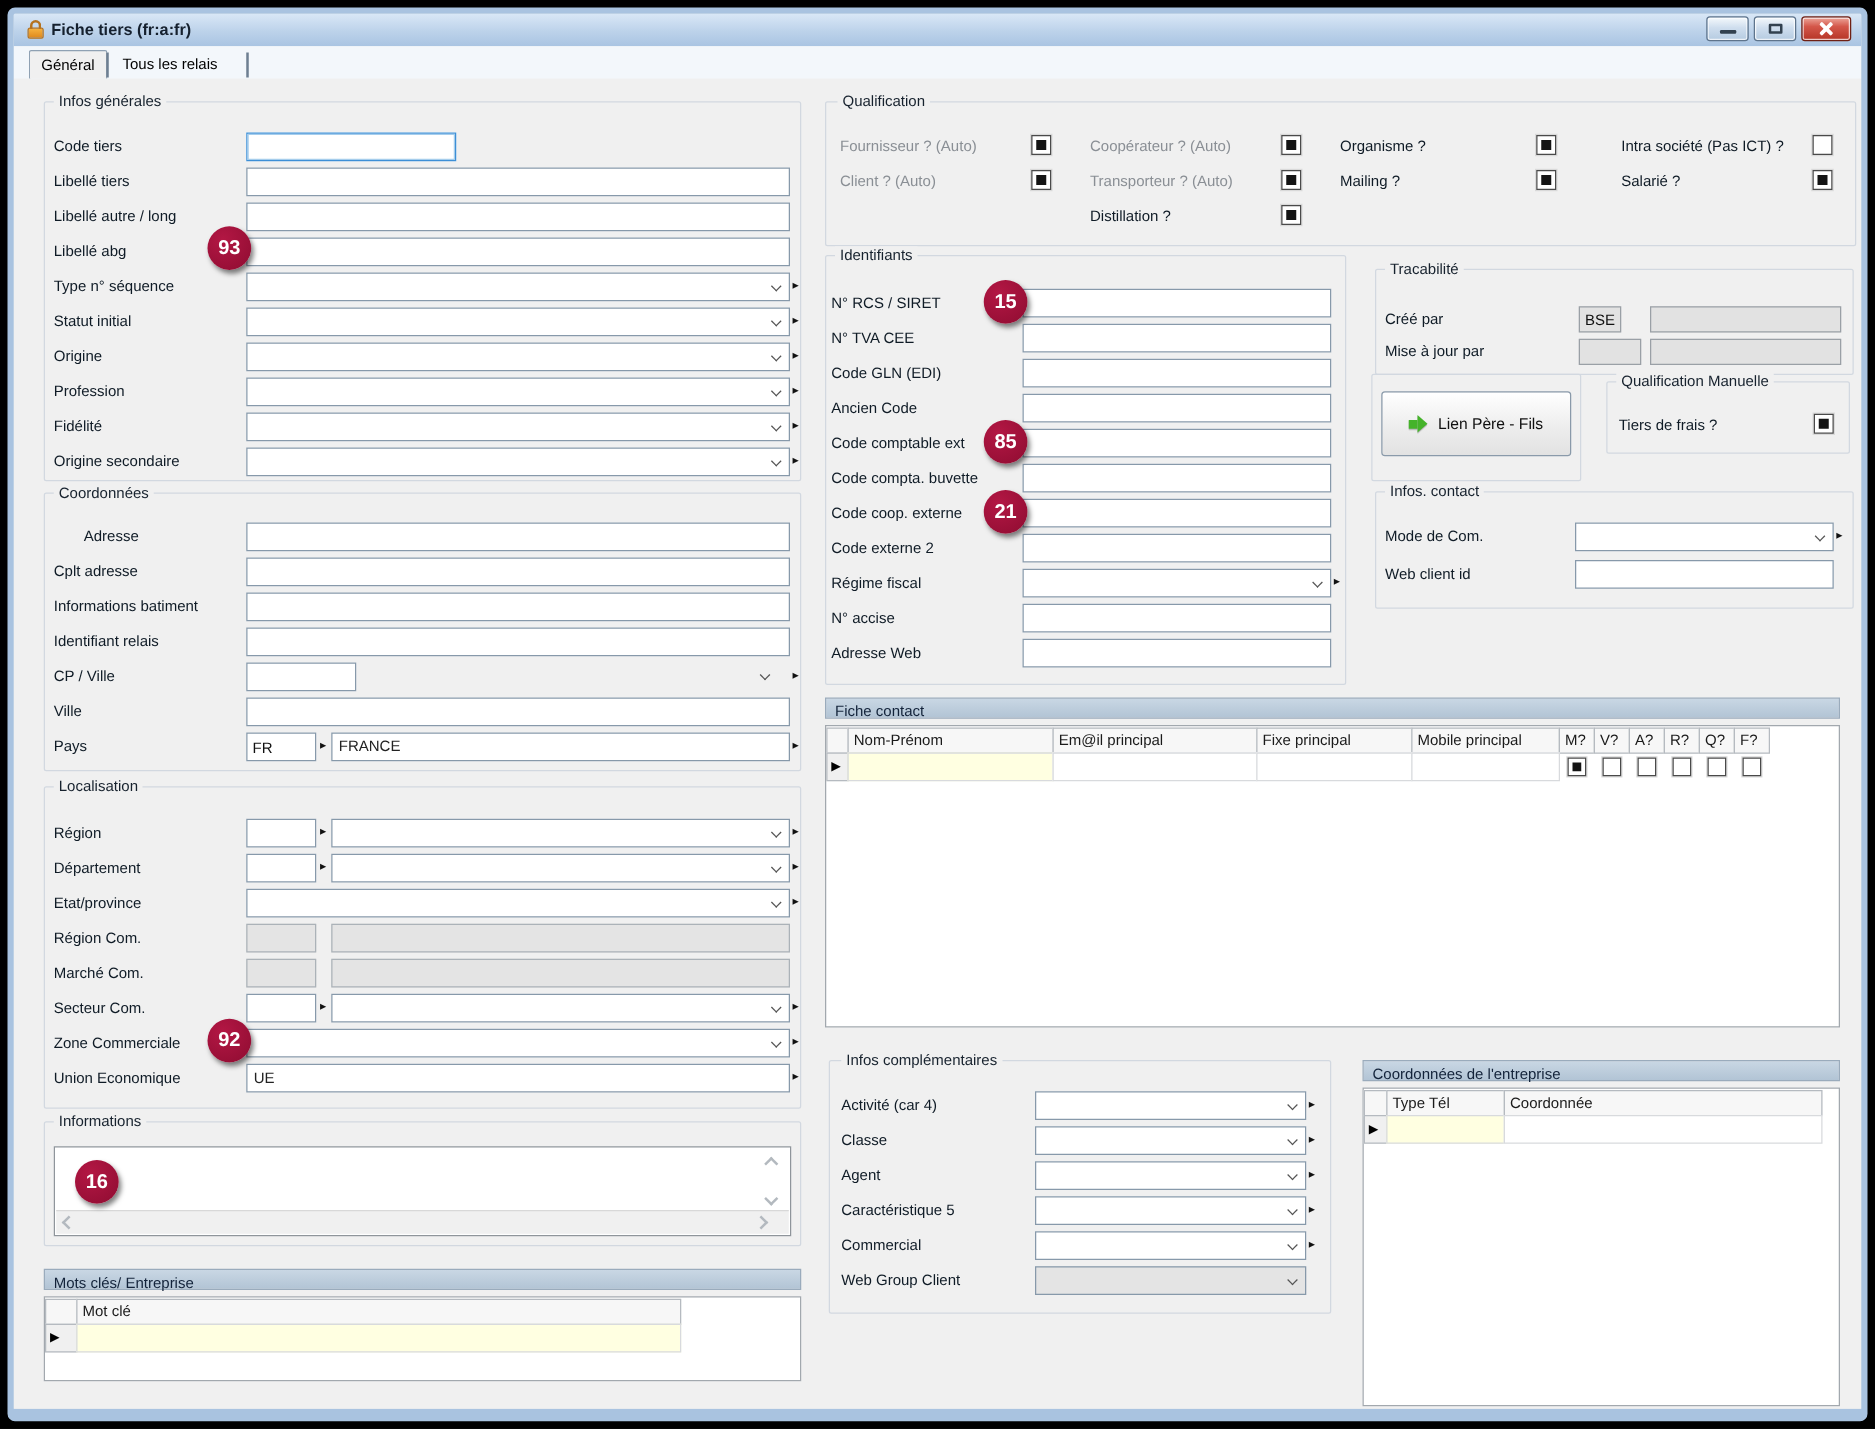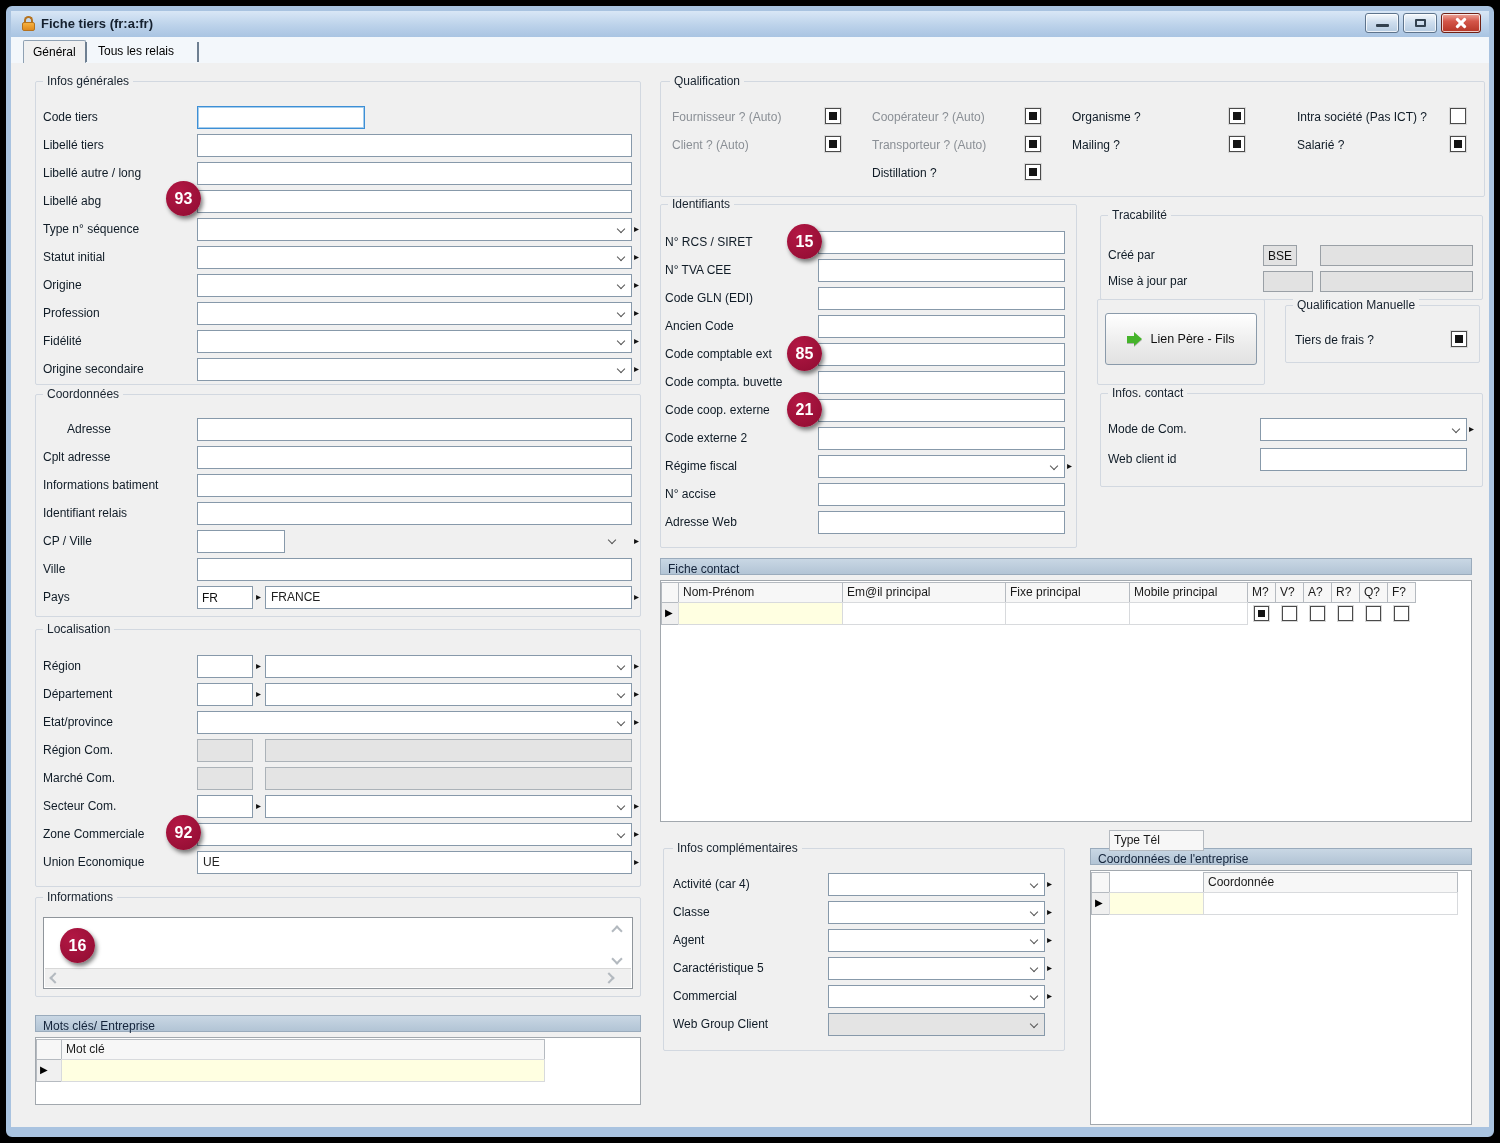--- a/index.html
+++ b/index.html
@@ -358,20 +358,20 @@
       </div>
   <span class="sidearrow" style="left:1036px;top:980px;">▸</span>
   <span class="lbl" style="left:662px;top:1006px;">Web Group Client</span>
   <div class="combo dis" style="left:817px;top:1002px;width:217px;">
         <i class="chev"></i>
       </div>
 
   <div class="band" style="left:1079px;top:837px;width:382px;"><span>Coordonnées de l'entreprise</span></div>
   <div class="gridbg" style="left:1079px;top:859px;width:382px;height:255px;"></div>
   <div class="th" style="left:1080px;top:861px;width:19px;"></div>
-  <div class="th" style="left:1098px;top:819px;width:95px;">Type Tél</div>
+  <div class="th" style="left:1098px;top:861px;width:95px;">Type Tél</div>
   <div class="th" style="left:1192px;top:861px;width:255px;">Coordonnée</div>
   <div class="cell sel" style="left:1080px;top:881px;width:19px;">▶</div>
   <div class="cell yellow" style="left:1098px;top:881px;width:95px;"></div>
   <div class="cell" style="left:1192px;top:881px;width:255px;"></div>
 
 </div>
 </div>
 
 </body></html>

